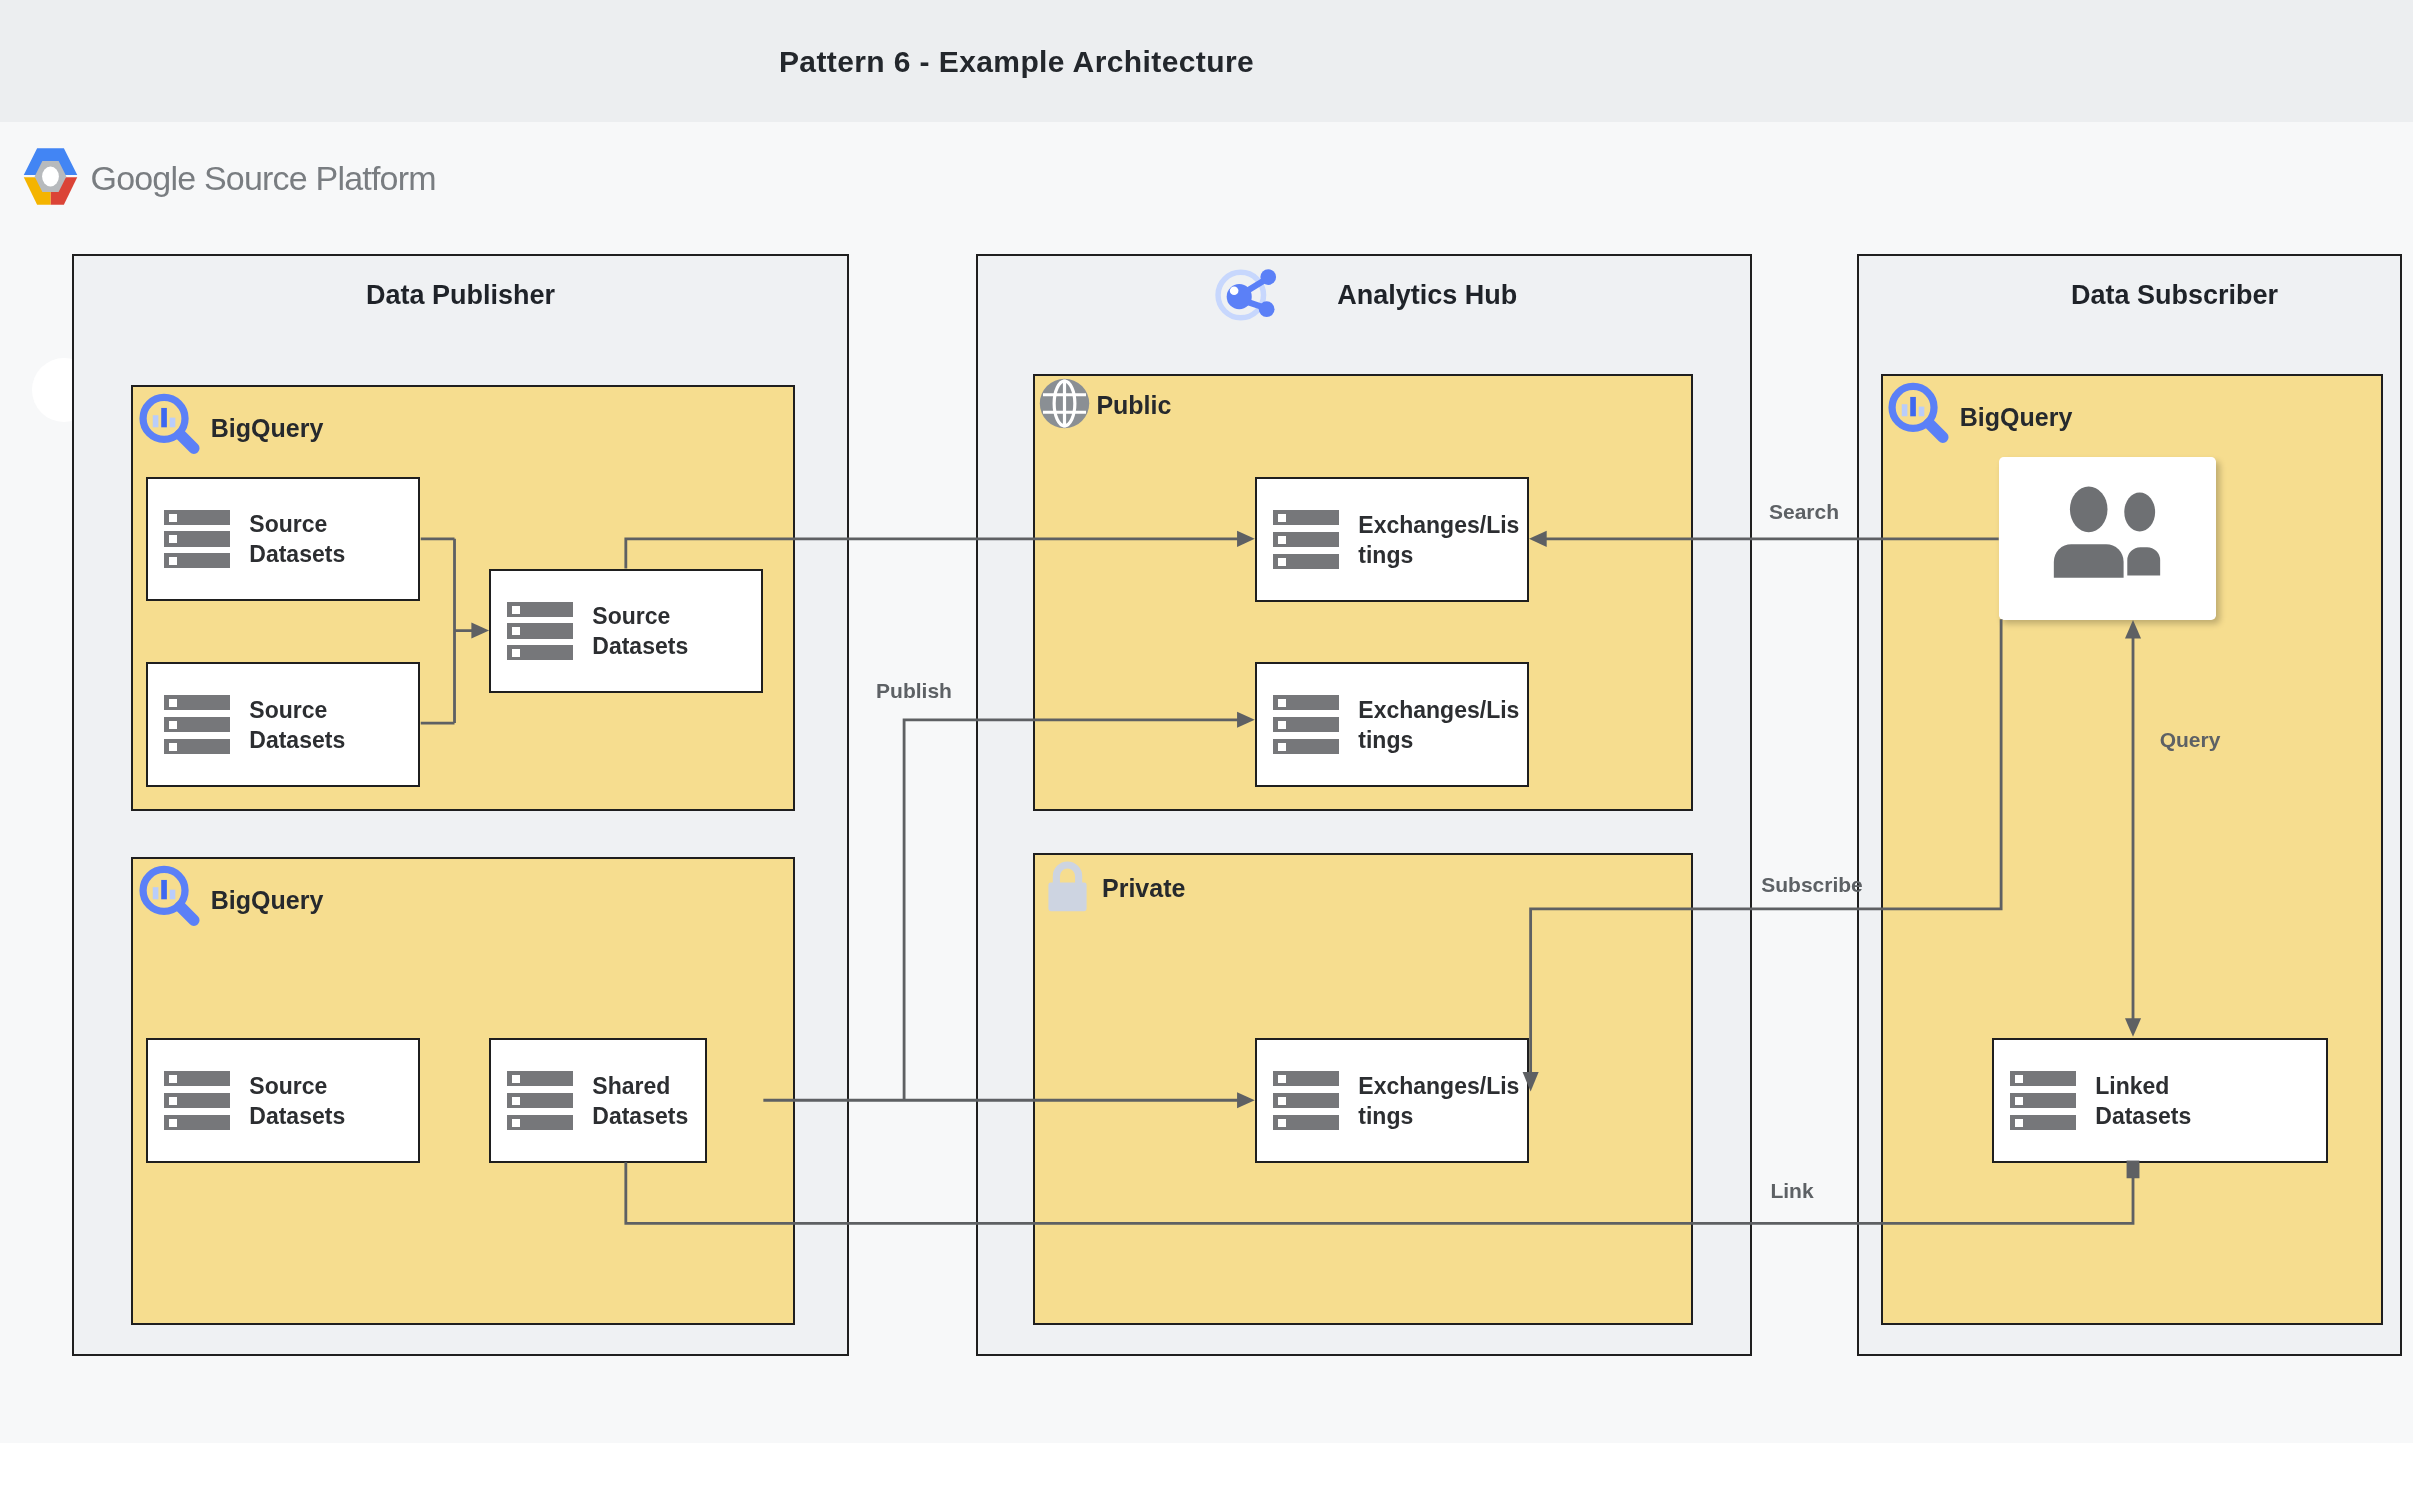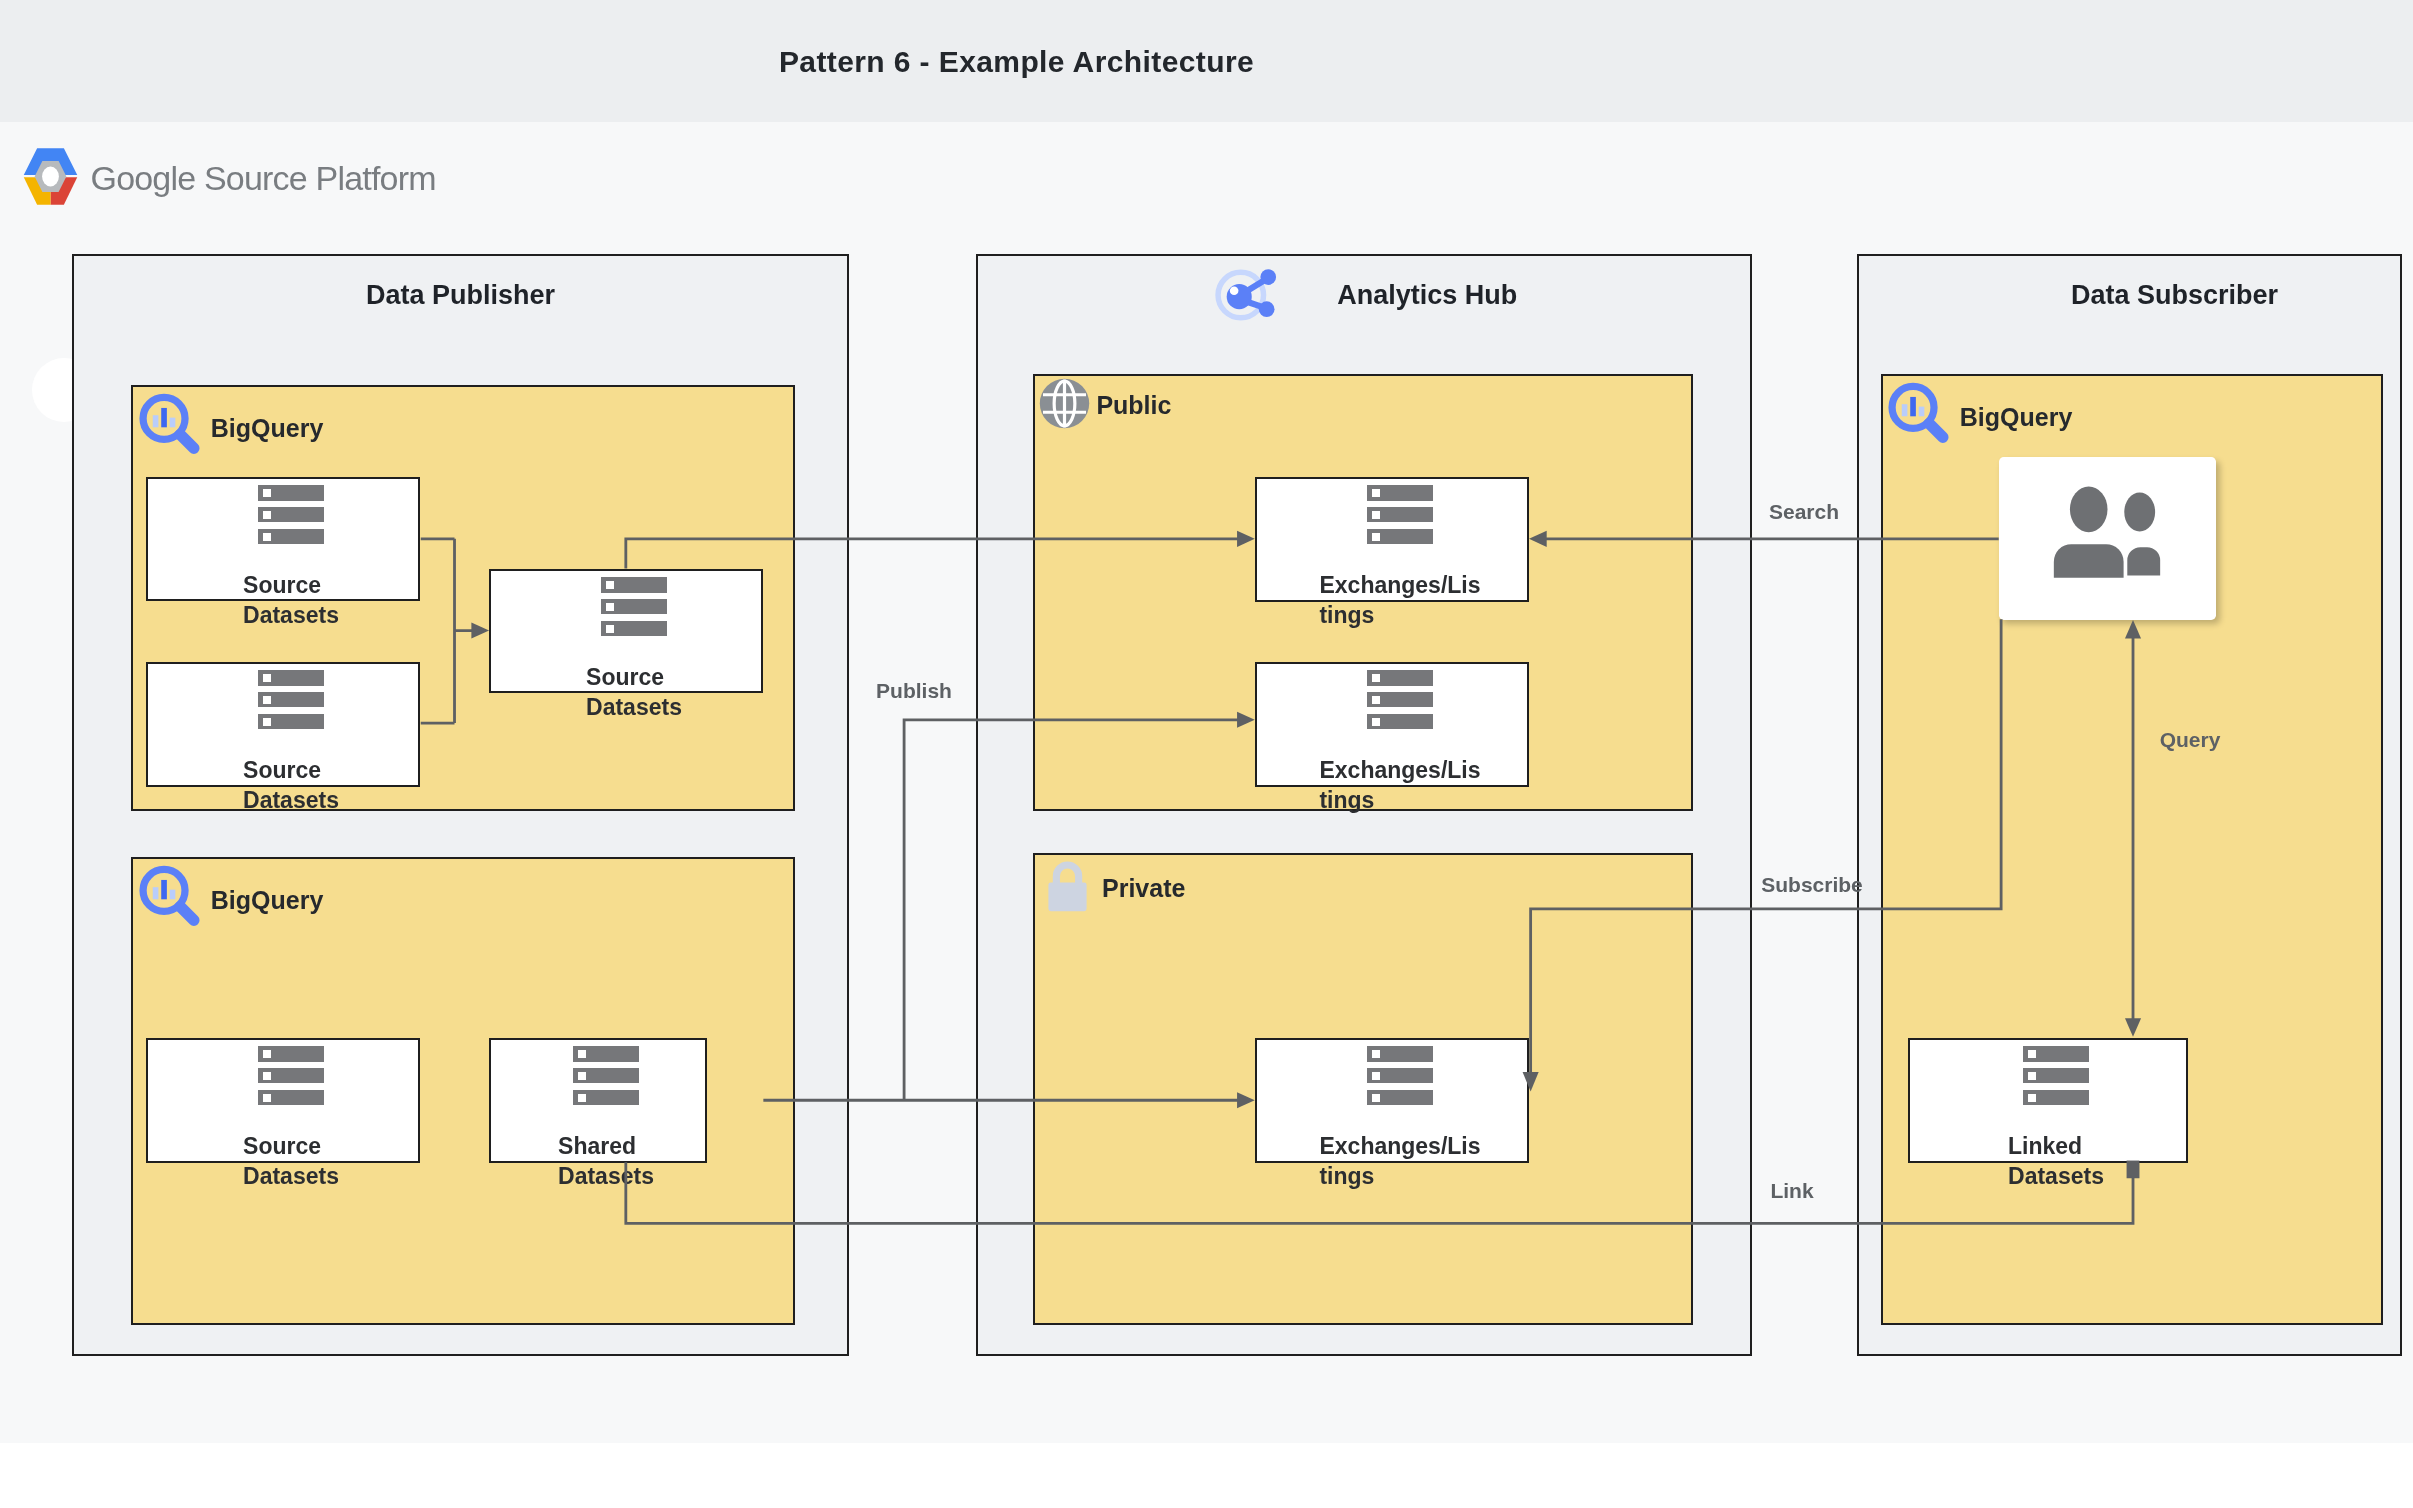--- a/index.html
+++ b/index.html
@@ -14,21 +14,21 @@
     font-size:30px;font-weight:bold;color:#23272c;letter-spacing:0.4px;}
   .gcp-logo{position:absolute;left:22.5px;top:145px;display:flex;align-items:center;gap:13px;}
   .gcp-logo .gcp-text{font-size:34px;color:#797d81;letter-spacing:-0.8px;}
   .white-dot{position:absolute;left:32px;top:358px;width:64px;height:64px;border-radius:50%;background:#ffffff;z-index:1;}
 
   .outer-box{position:absolute;background:#eff1f3;border:2.4px solid #1f1f1f;box-sizing:border-box;z-index:2;}
   .outer-title{position:absolute;text-align:center;font-size:27px;font-weight:bold;color:#1f2329;z-index:3;}
   .yellow-box{position:absolute;background:#f6dd8f;border:2.4px solid #1f1f1f;box-sizing:border-box;z-index:3;}
 
   .node{position:absolute;background:#ffffff;border:2.4px solid #1f1f1f;box-sizing:border-box;
-    display:flex;align-items:center;padding-left:16px;gap:19.3px;z-index:4;flex-direction:column;}
+    display:flex;align-items:center;padding-left:16px;gap:19.3px;z-index:4;}
   .node-label{font-size:23px;font-weight:bold;color:#2c2e31;line-height:30px;white-space:nowrap;}
   .ds-icon{width:66px;flex:0 0 66px;}
   .ds-bar{width:66px;height:15.3px;background:#76777a;position:relative;margin:6.4px 0;}
   .ds-bar::after{content:"";position:absolute;left:4.8px;top:4px;width:8px;height:8px;background:#ffffff;}
 
   .svc-header{position:absolute;display:flex;align-items:center;z-index:4;}
   .svc-header .svc-label{font-size:25px;font-weight:bold;color:#26292d;}
   .hub-title{position:absolute;display:flex;align-items:center;justify-content:center;gap:17.7px;z-index:3;}
   .hub-title .svc-label{font-size:27px;font-weight:bold;color:#1f2329;margin-left:40px;}
 
@@ -249,21 +249,21 @@
   <span>
     <svg width="161" height="121" viewBox="0 0 240 180">
       <ellipse cx="168" cy="52" rx="23" ry="29" fill="#6e7073"></ellipse>
       <path d="M146 150 v-26 a23 23 0 0 1 23 -23 h10 a23 23 0 0 1 23 23 v26 z" fill="#6e7073" stroke="#ffffff" stroke-width="7"></path>
       <ellipse cx="92" cy="48" rx="28" ry="34" fill="#6e7073"></ellipse>
       <path d="M40 150 v-24 a26 26 0 0 1 26 -26 h52 a26 26 0 0 1 26 26 v24 z" fill="#6e7073"></path>
     </svg>
   </span>
 </div>
 
-<div class="node" style="left:1908px;top:1038px;width:280px;height:125px;">
+<div class="node" style="left:1992px;top:1038px;width:336px;height:125px;">
   <div class="ds-icon">
       <div class="ds-bar"></div>
       <div class="ds-bar"></div>
       <div class="ds-bar"></div>
     </div>
   <div class="node-label">
       <div>Linked</div>
       <div>Datasets</div>
     </div>
 </div>

